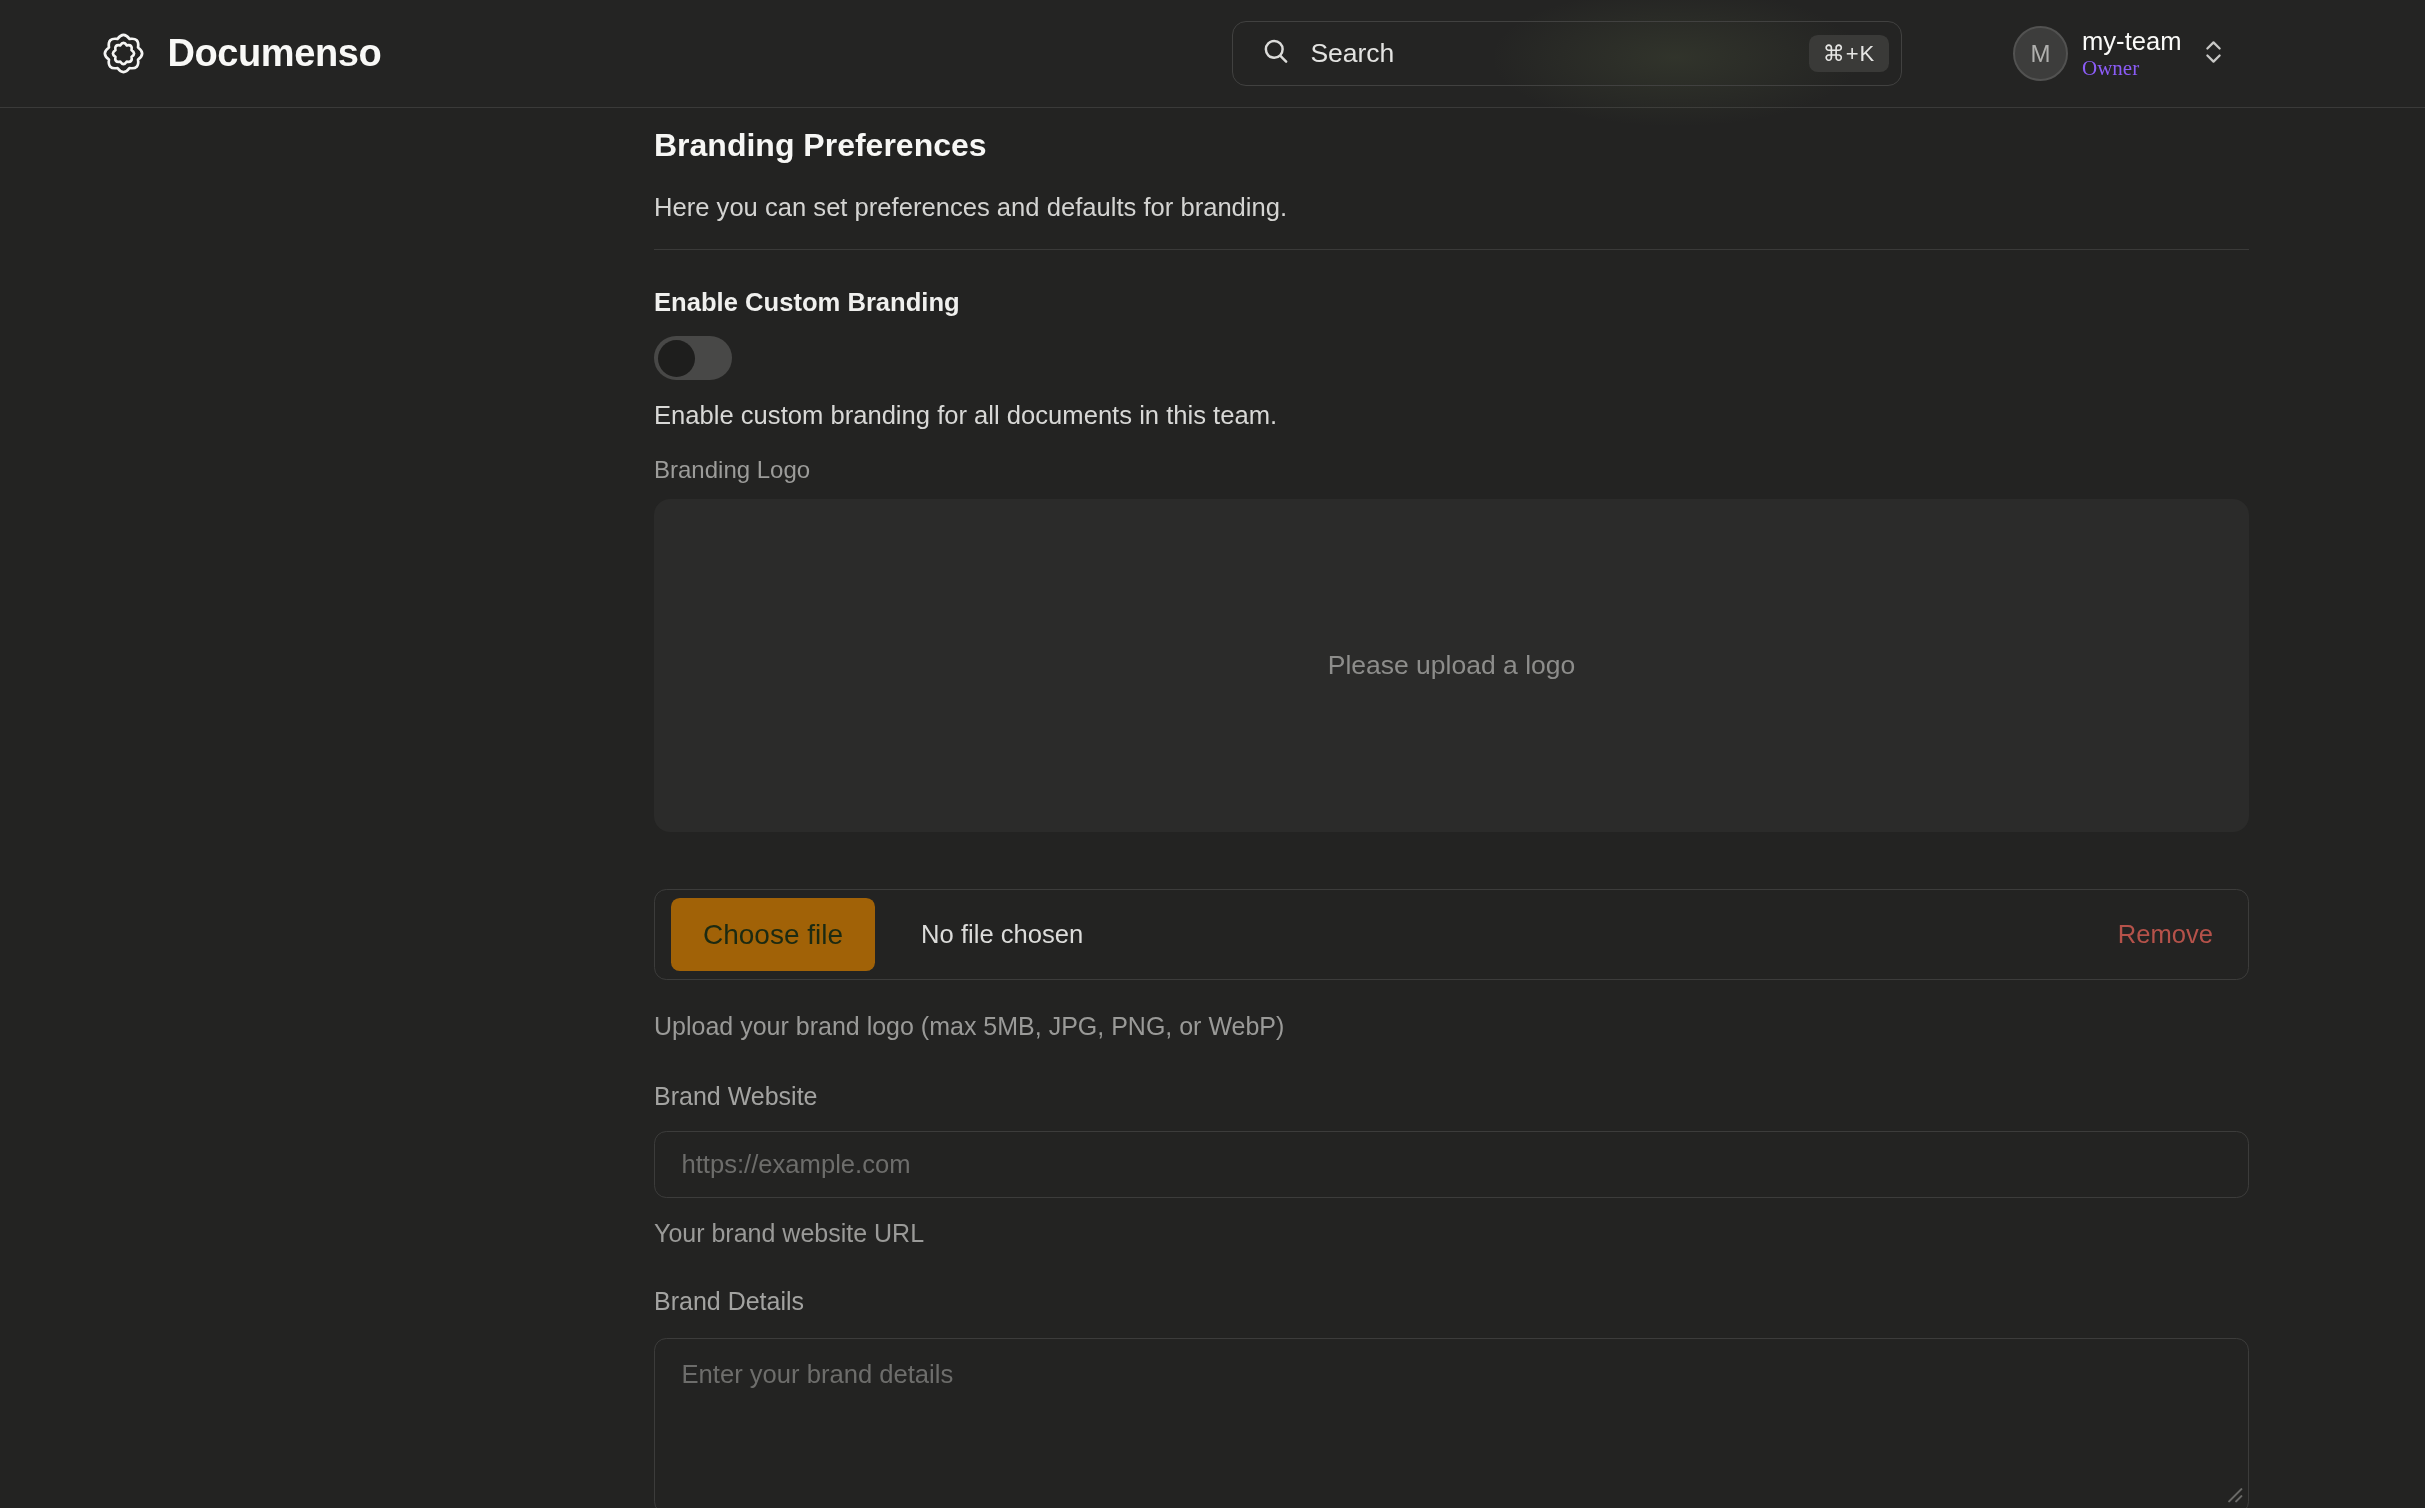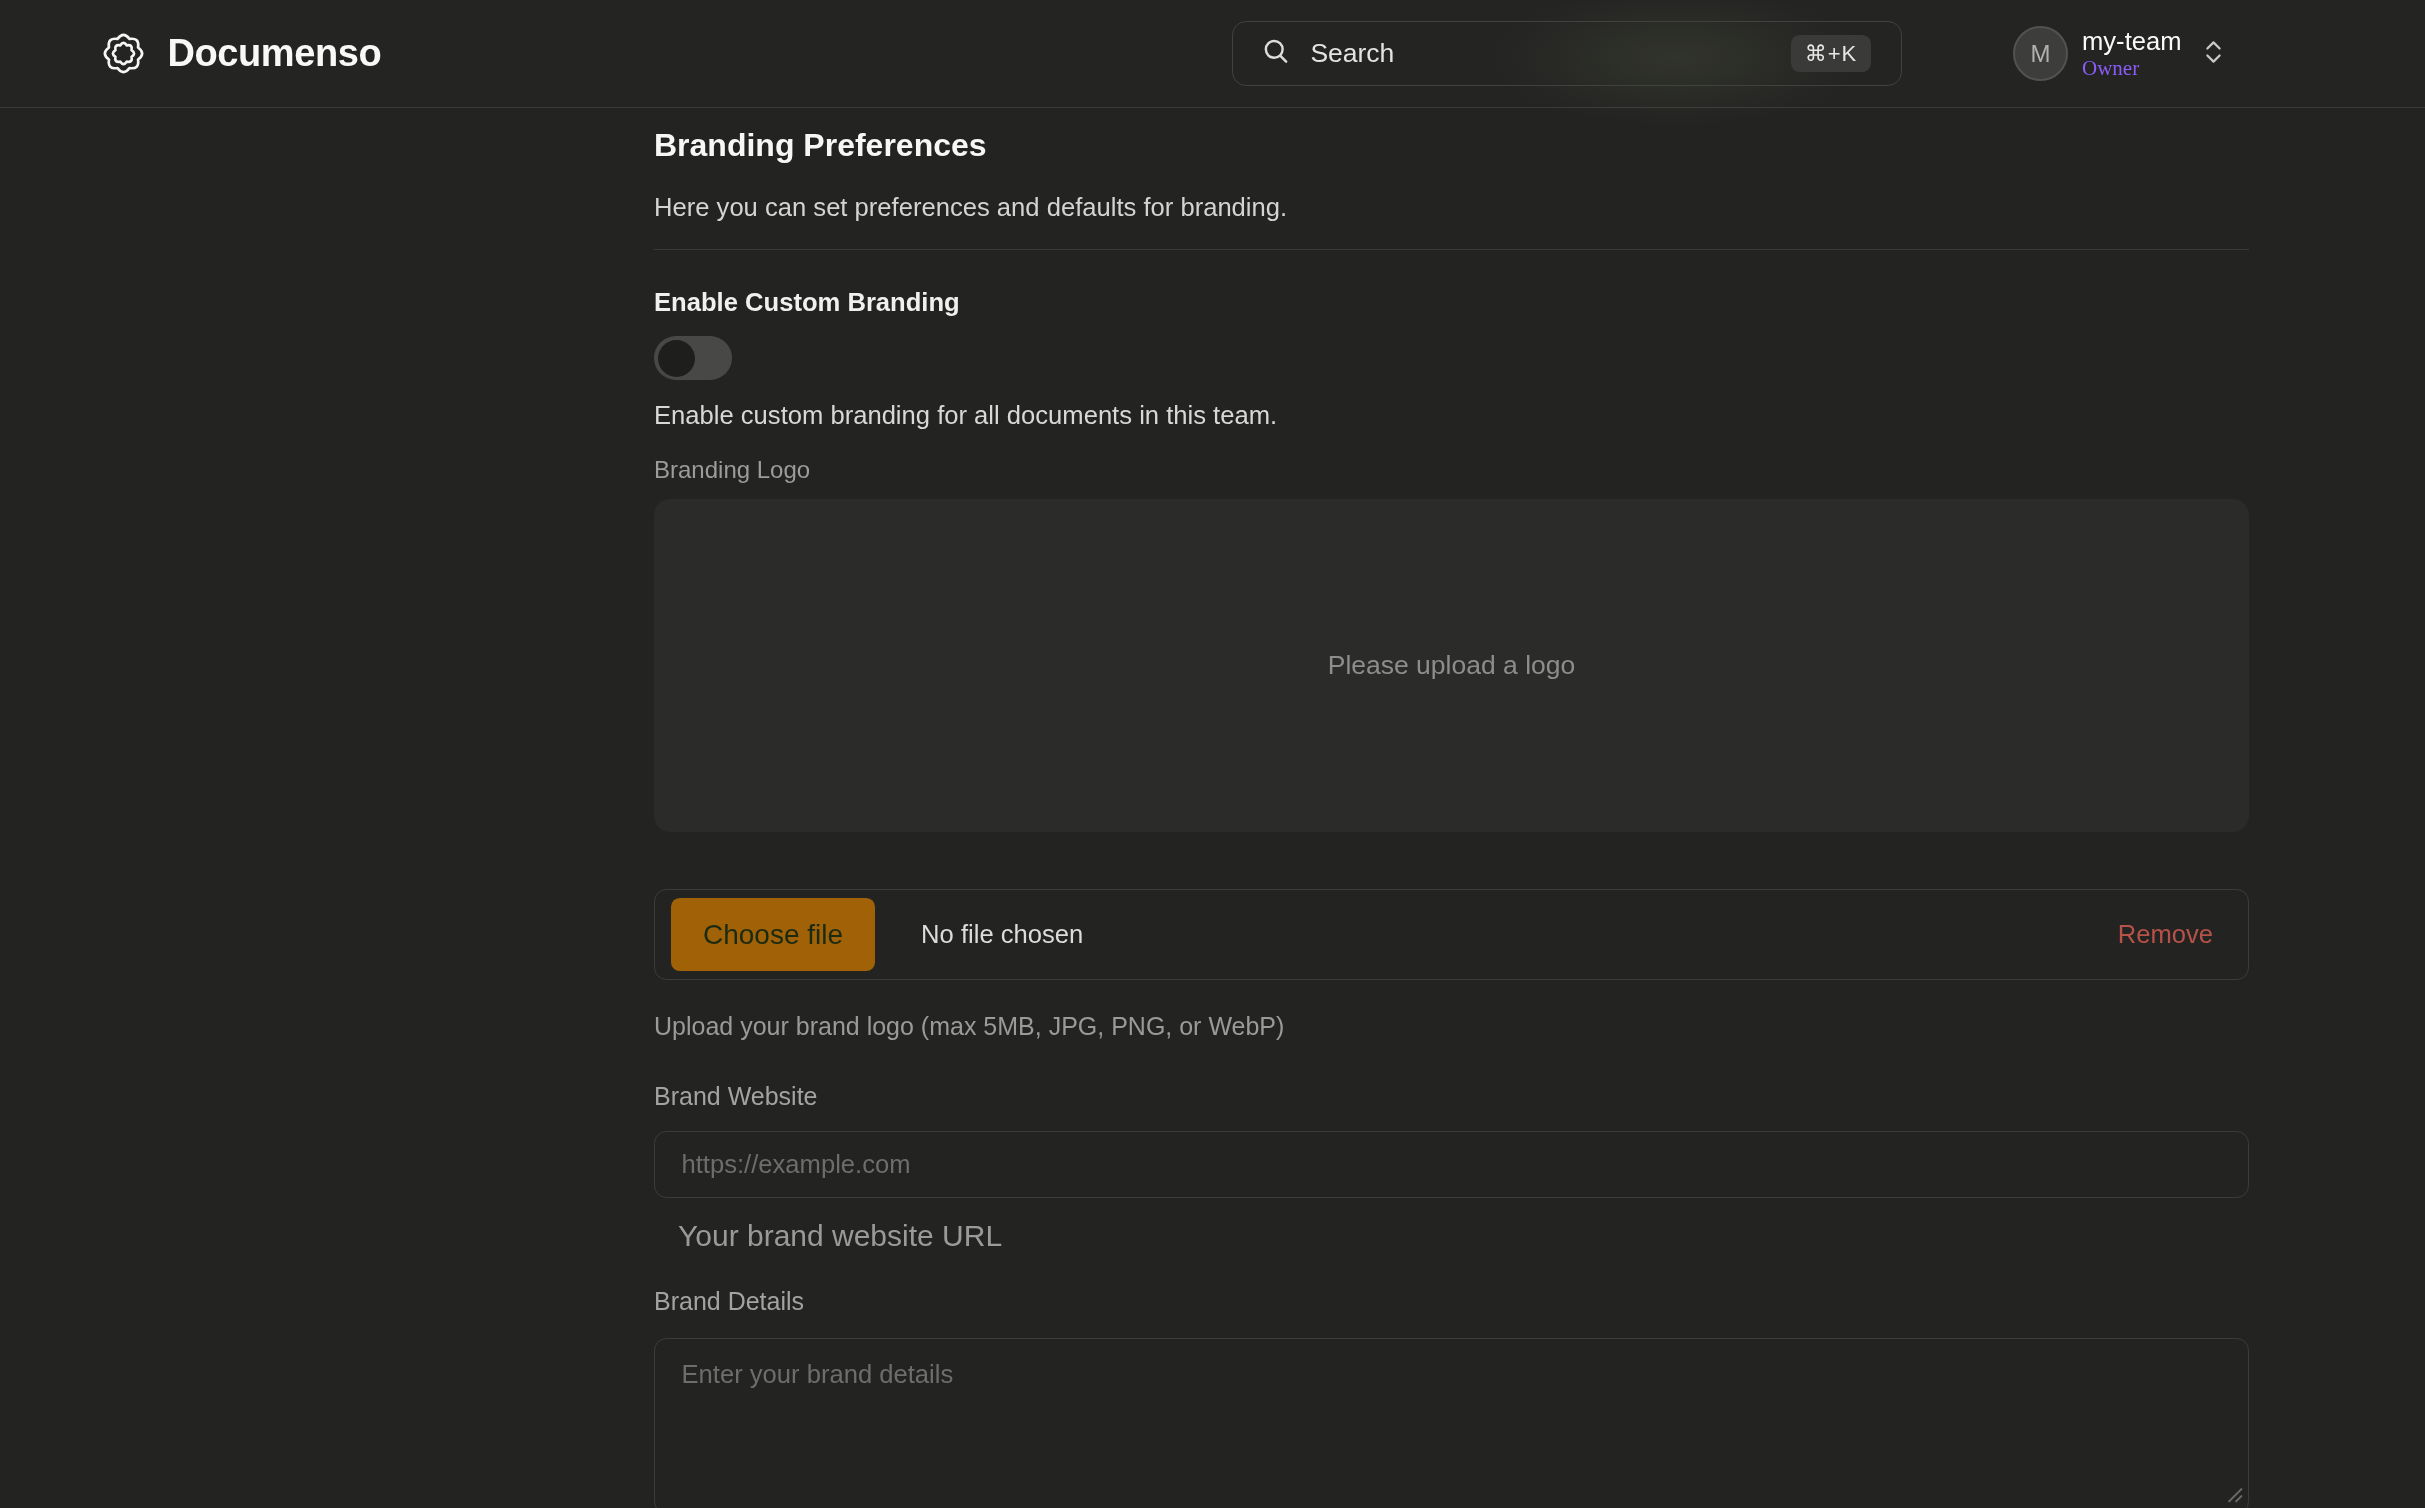--- a/index.html
+++ b/index.html
@@ -34,21 +34,21 @@
   .nav-links {
     position:absolute; left:486px; top:0; height:107px;
     display:flex; align-items:center; gap:51px;
   }
   .nav-link { font-size:26.5px; font-weight:500; color:#9b9b99; cursor:pointer; }
 
   .search-box {
     position:absolute; left:1232px; top:21px; width:670px; height:65px;
     border:1.8px solid #414140; border-radius:14px;
     display:flex; align-items:center;
-    padding:0 30px 0 28px;
+    padding:0 12px 0 28px;
   }
   .search-box .search-label {
     font-size:26.5px; font-weight:500; color:#e3e3e1; margin-left:19.4px; flex:1;
   }
   .kbd-badge {
     background:#3a3a38; border-radius:8.8px;
     height:37px; padding:0 14px;
     display:flex; align-items:center;
     font-size:22px; color:#e6e6e4; letter-spacing:0.9px;
   }
@@ -117,21 +117,21 @@
 
   .field-label { font-size:25px; font-weight:500; color:#a3a3a1; }
   .website-label { top:974px; }
   .website-input {
     top:1023px; width:1595px; height:67px;
     background:transparent; border:1.8px solid #3c3c3b; border-radius:12.3px;
     padding:0 26.5px; font-family:"Liberation Sans", sans-serif;
     font-size:25.6px; color:#e0e0de; outline:none;
   }
   .website-input::placeholder { color:#6d6d6b; }
-  .website-help { top:1111px; font-size:30px; color:#9a9a98;margin-left:24px; }
+  .website-help { top:1111px; font-size:25px; color:#9a9a98; }
 
   .details-label { top:1179px; }
   .details-wrap { top:1230px; width:1595px; height:176px; }
   .details-textarea {
     width:1595px; height:176px; resize:none;
     background:transparent; border:1.8px solid #3c3c3b; border-radius:12.3px;
     padding:21px 26.5px; font-family:"Liberation Sans", sans-serif;
     font-size:25.6px; color:#e0e0de; outline:none;
   }
   .details-textarea::placeholder { color:#6d6d6b; }

